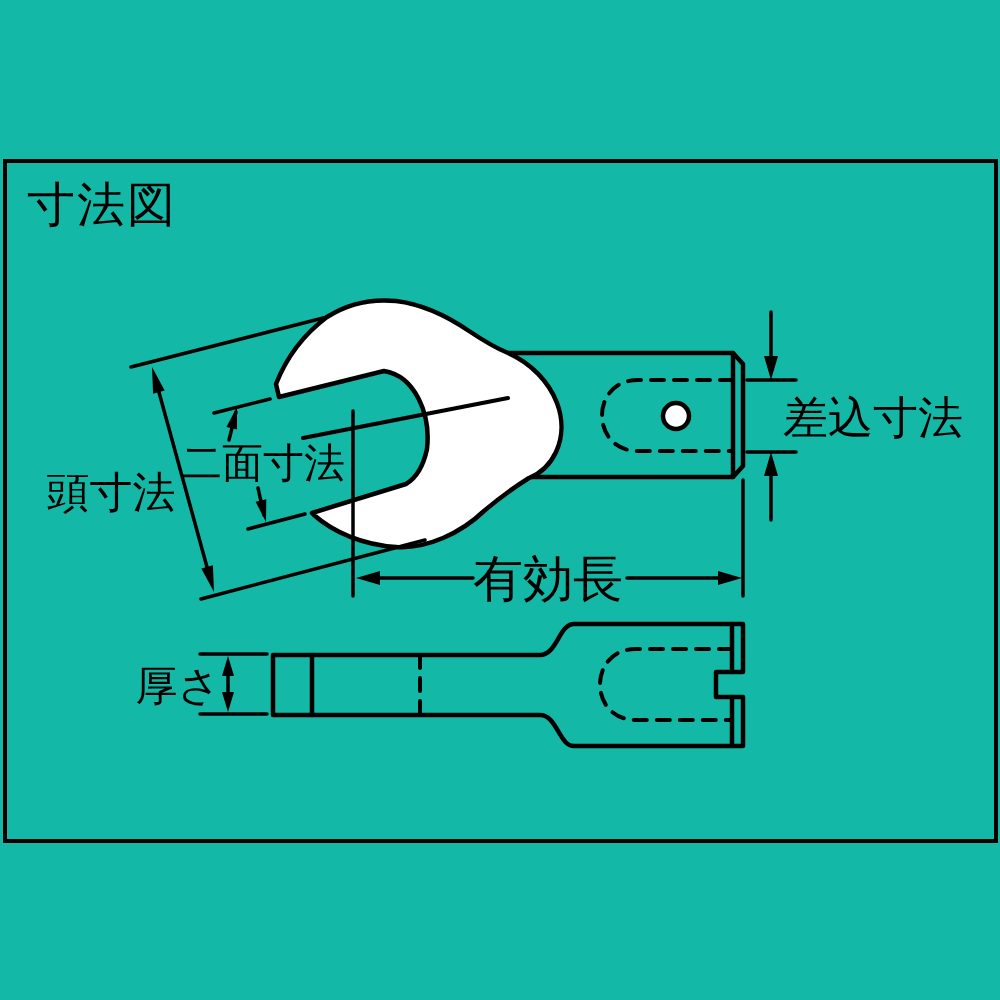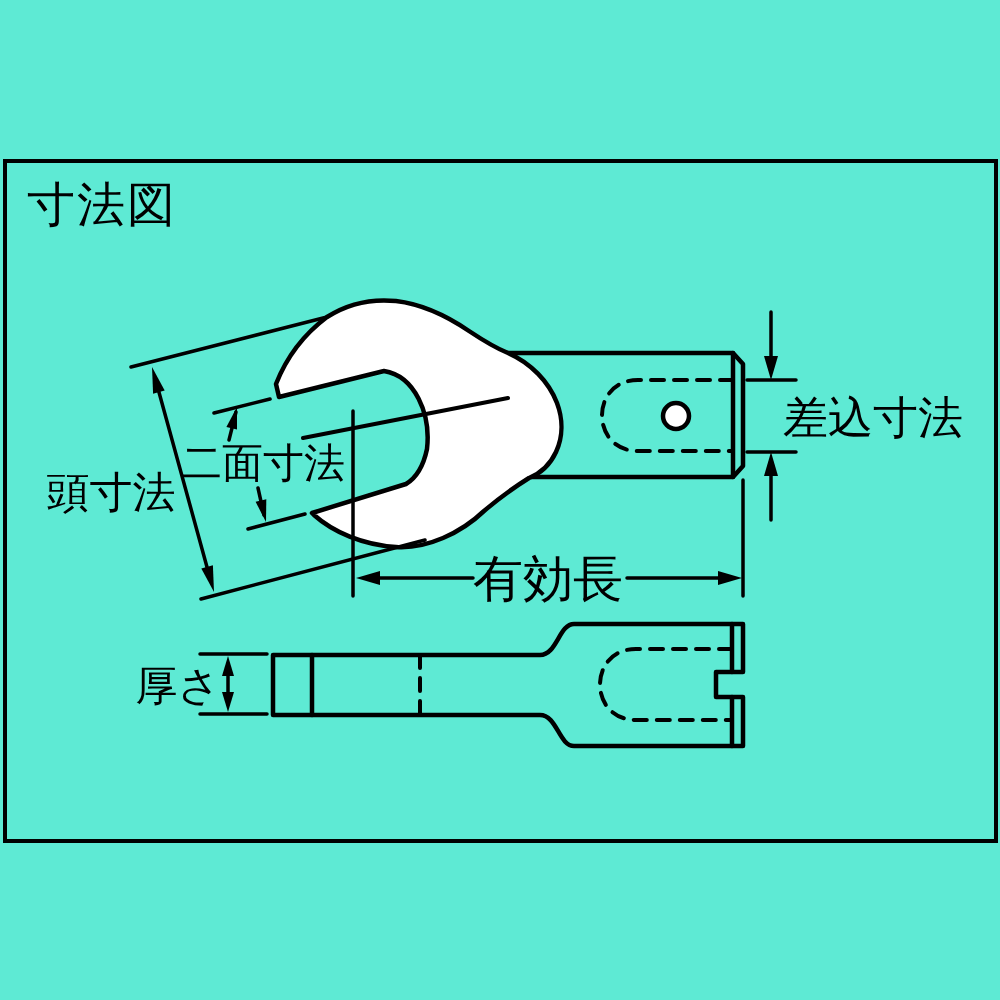--- a/index.html
+++ b/index.html
@@ -7,21 +7,21 @@
     padding: 0;
     background: #ffffff;
     width: 1000px;
     height: 1000px;
     font-family: "DejaVu Sans", "Liberation Sans", sans-serif;
   }
   #stage {
     position: relative;
     width: 1000px;
     height: 1000px;
-    background: #5eead4;
+    background: #14b8a6;
   }
   svg { display: block; }
   text {
     fill: #000000;
     font-family: "DejaVu Sans", "Liberation Sans", sans-serif;
   }
 </style>
 </head>
 <body>
 

